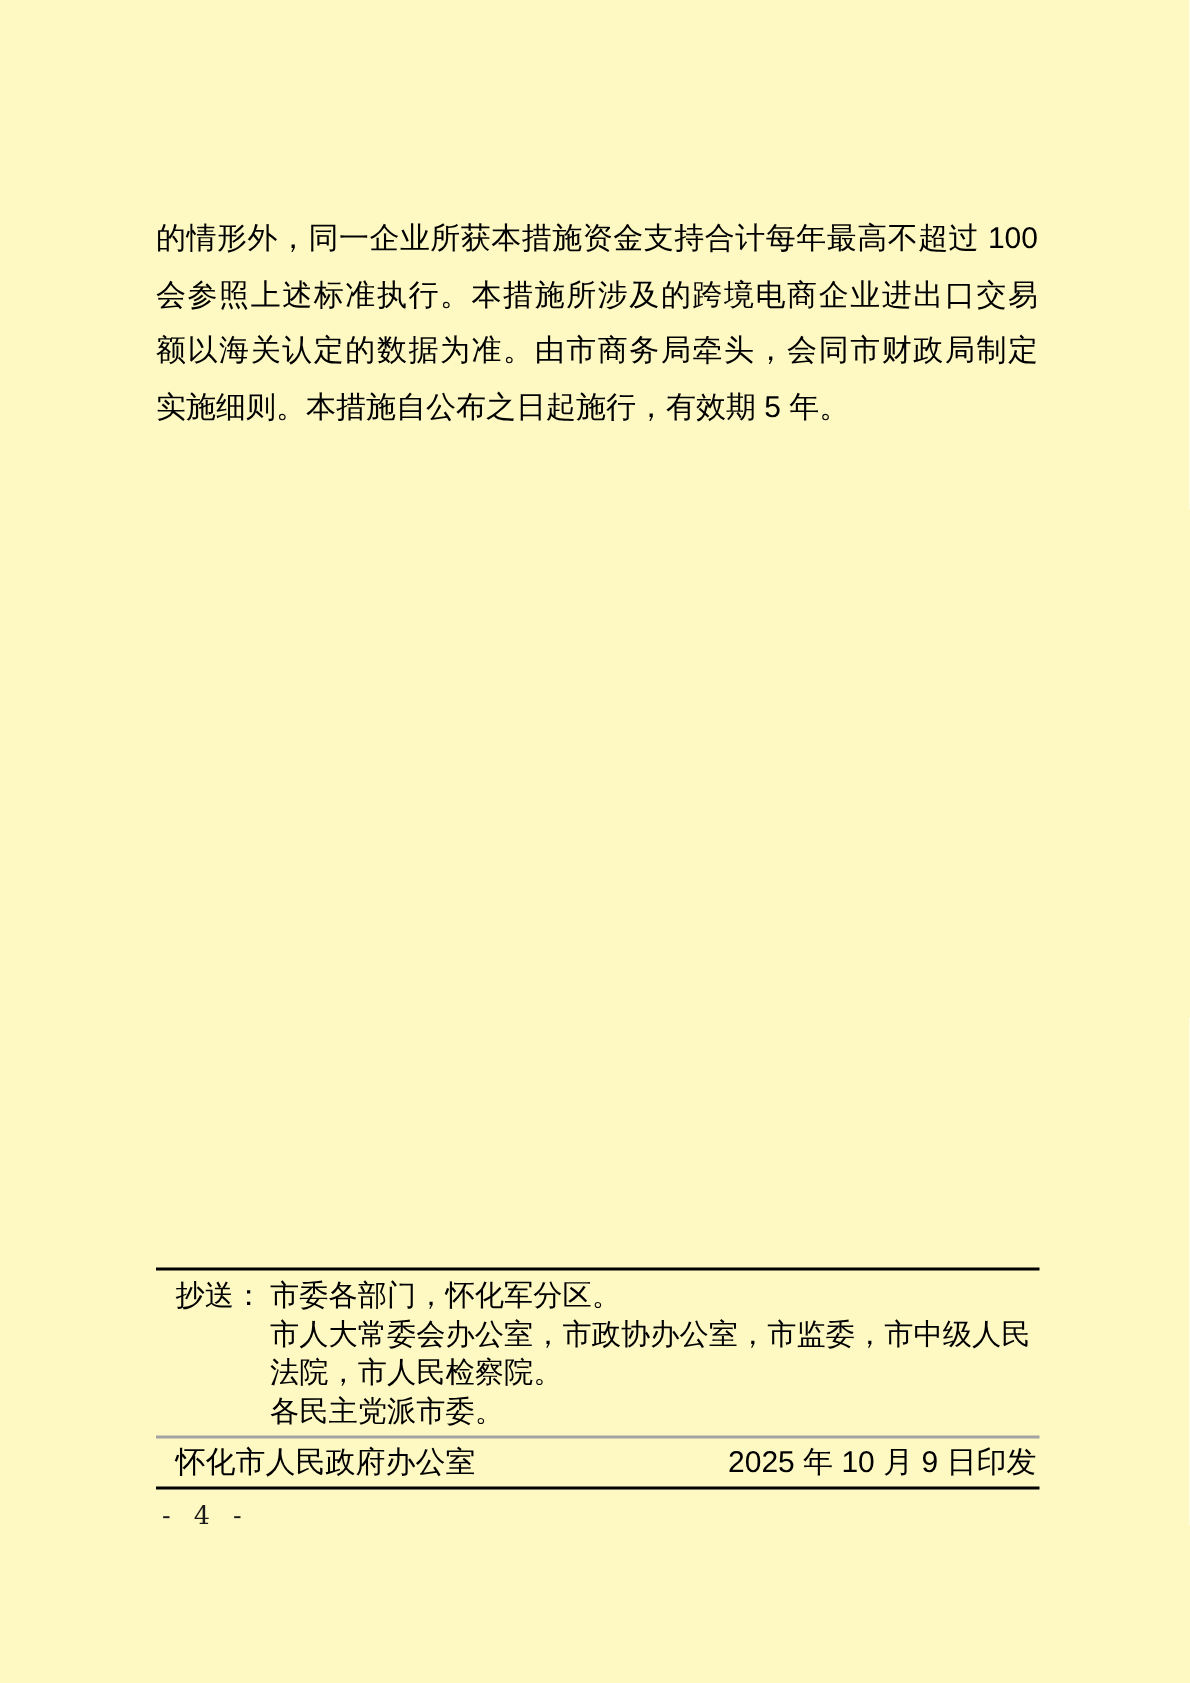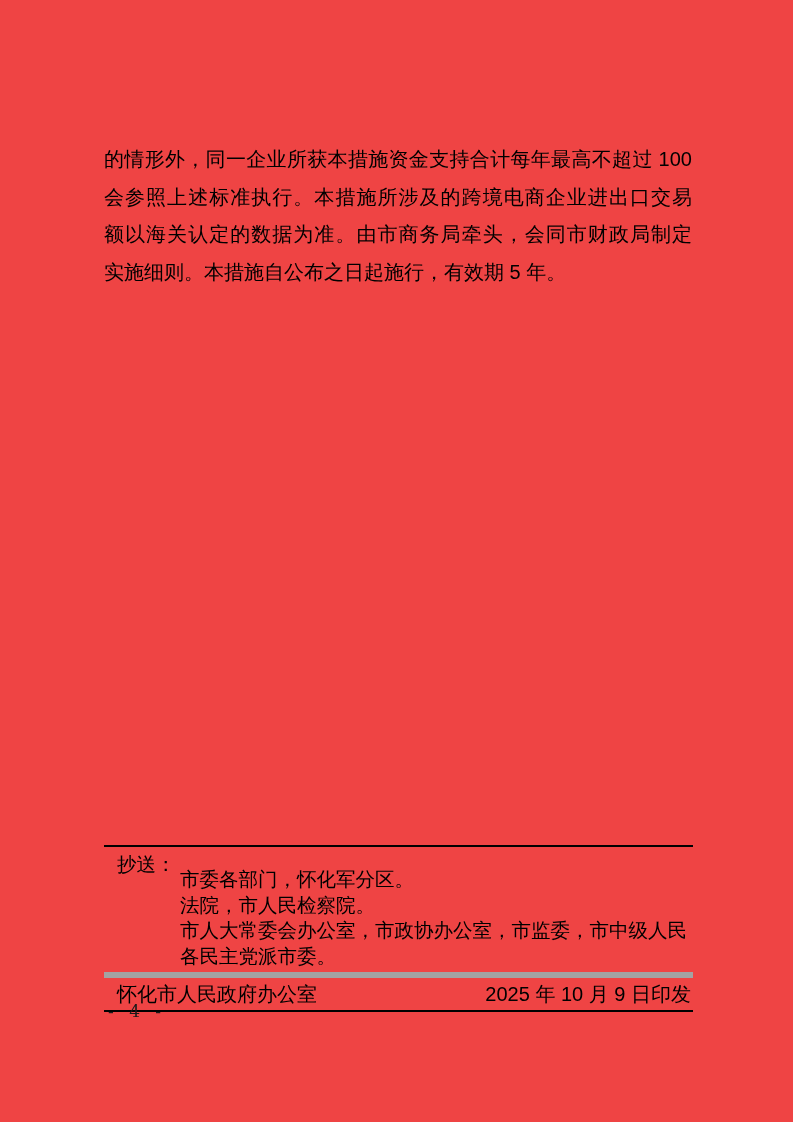--- a/index.html
+++ b/index.html
@@ -4,21 +4,21 @@
 <style>
   html, body {
     margin: 0;
     padding: 0;
     background: #ffffff;
   }
   .page {
     position: relative;
     width: 793px;
     height: 1122px;
-    background: #ef4444;
+    background: #fef9c3;
     color: #000000;
     font-family: "Liberation Sans", sans-serif;
     overflow: hidden;
   }
 
   
   .body-text {
     position: absolute;
     top: 141px;
     left: 104px;
@@ -55,30 +55,29 @@
     line-height: 25.5px;
     justify-content: center;
   }
   .cc-label {
     flex: 0 0 auto;
     width: 63px;
     white-space: nowrap;
   }
   .cc-lines {
     flex: 1 1 auto;
-    margin-top: 15px;
   }
   .cc-line {
     white-space: nowrap;
   }
   .issuer-row {
     display: flex;
     justify-content: space-between;
     align-items: center;
-    border-top: 6px solid #a3a3a3;
+    border-top: 2px solid #a3a3a3;
     border-bottom: 2px solid #000000;
     padding: 4px 2px 4px 13px;
     font-size: 20px;
     line-height: 24px;
   }
   .issuer-name { white-space: nowrap; }
   .print-date  { white-space: nowrap; }
 
   
   .page-number {
@@ -101,22 +100,22 @@
     <div class="tline fill">会参照上述标准执行。本措施所涉及的跨境电商企业进出口交易</div>
     <div class="tline fill">额以海关认定的数据为准。由市商务局牵头，会同市财政局制定</div>
     <div class="tline">实施细则。本措施自公布之日起施行，有效期 5 年。</div>
   </div>
 
   <div class="footer">
     <div class="cc-block">
       <span class="cc-label">抄送：</span>
       <div class="cc-lines">
         <div class="cc-line">市委各部门，怀化军分区。</div>
+        <div class="cc-line">市人大常委会办公室，市政协办公室，市监委，市中级人民</div>
         <div class="cc-line">法院，市人民检察院。</div>
-        <div class="cc-line">市人大常委会办公室，市政协办公室，市监委，市中级人民</div>
         <div class="cc-line">各民主党派市委。</div>
       </div>
     </div>
     <div class="issuer-row">
       <span class="issuer-name">怀化市人民政府办公室</span>
       <span class="print-date">2025 年 10 月 9 日印发</span>
     </div>
   </div>
 
   <div class="page-number">- 4 -</div>

